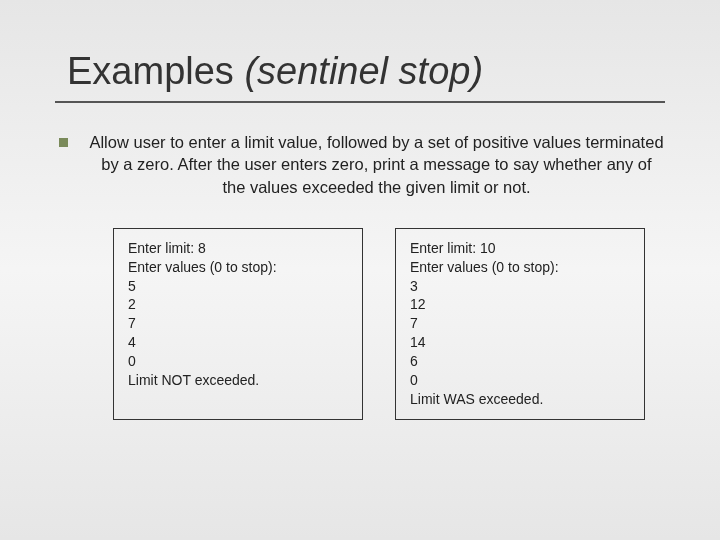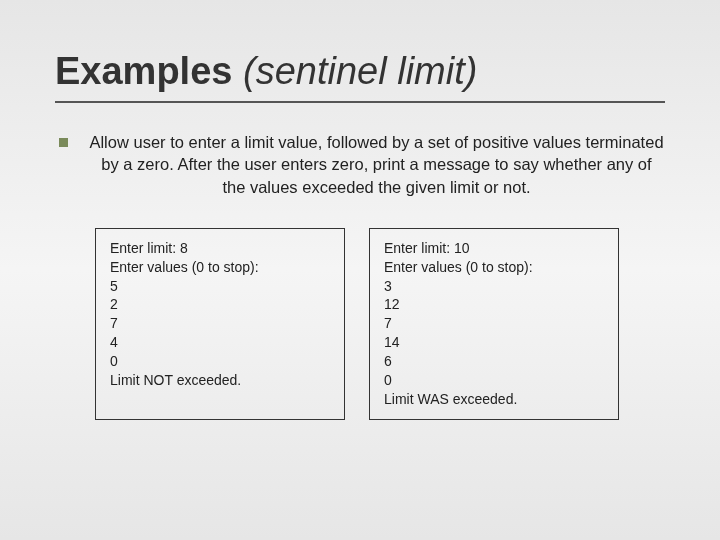--- a/index.html
+++ b/index.html
@@ -15,21 +15,22 @@
   }
   .title {
     font-size: 38px;
     color: #333;
     border-bottom: 2px solid #555;
     padding-bottom: 8px;
     margin-bottom: 28px;
     font-family: Verdana, Geneva, sans-serif;
   }
   .title-main {
-    font-weight: bold;
+    font-weight: normal;
+    margin-left: 12px;
   }
   .title-sub {
     font-style: italic;
     font-weight: normal;
   }
   .bullet-row {
     display: flex;
     align-items: flex-start;
     margin-bottom: 30px;
   }
@@ -43,41 +44,41 @@
     margin-left: 4px;
   }
   .body-text {
     font-size: 16.5px;
     line-height: 1.35;
     color: #222;
     text-align: center;
   }
   .examples {
     display: flex;
-    gap: 24px;
-    margin-left: 40px;
+    gap: 32px;
+    margin-left: 58px;
     margin-top: 10px;
   }
   .example-box {
     border: 1px solid #333;
     padding: 10px 14px;
     font-size: 14px;
     line-height: 1.35;
     font-family: Verdana, Geneva, sans-serif;
     color: #222;
     white-space: pre-line;
     width: 250px;
   }
 </style>
 </head>
 <body>
 
 <div class="slide">
   <h1 class="title">
-    <span class="title-main">Examples </span><span class="title-sub">(sentinel limit)</span>
+    <span class="title-main">Examples </span><span class="title-sub">(sentinel stop)</span>
   </h1>
 
   <div class="bullet-row">
     <div class="bullet"></div>
     <div class="body-text">Allow user to enter a limit value, followed by a set of positive values terminated by a zero. After the user enters zero, print a message to say whether any of the values exceeded the given limit or not.</div>
   </div>
 
   <div class="examples">
     <div class="example-box">Enter limit: 8
 Enter values (0 to stop):

